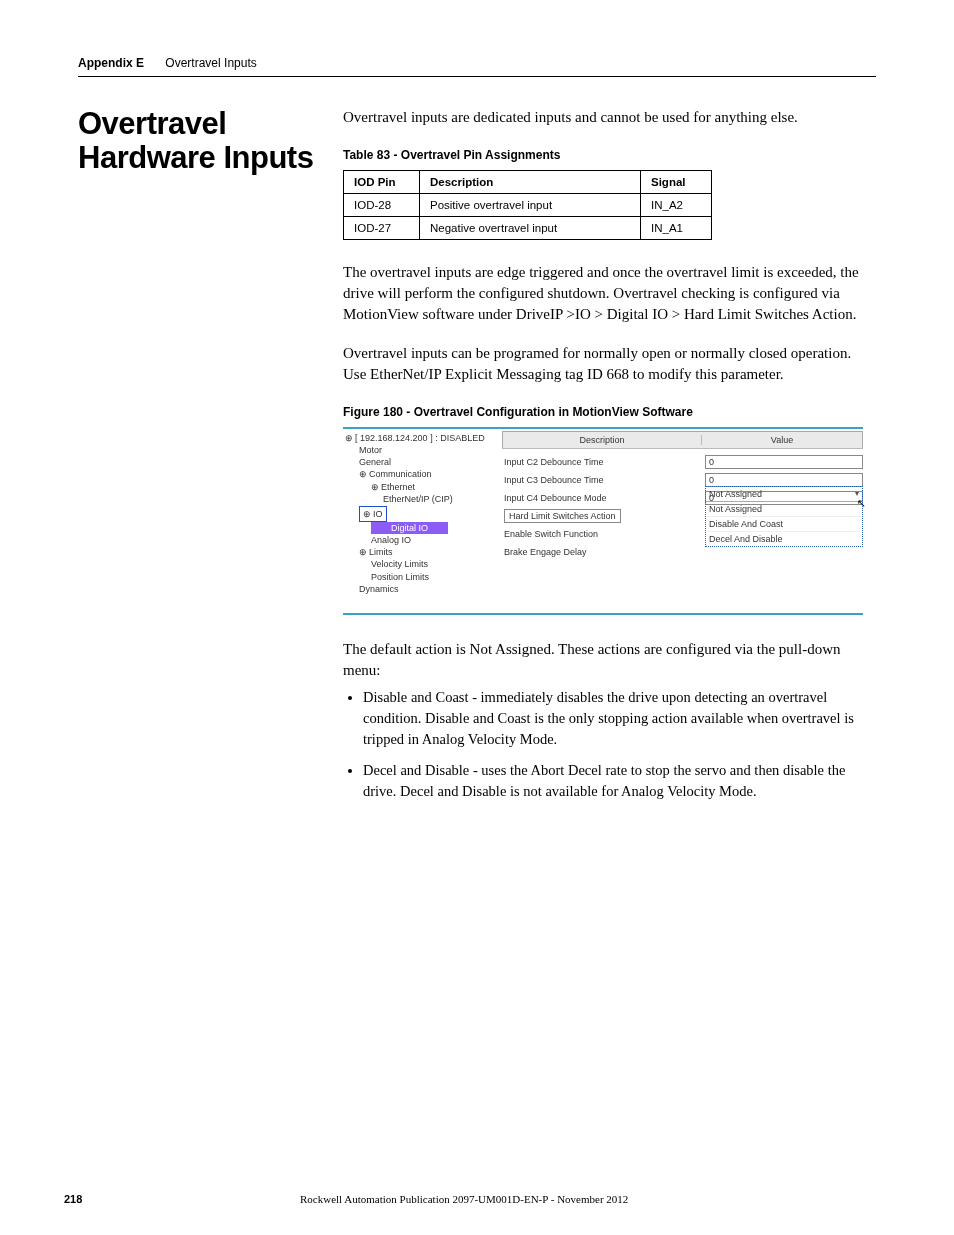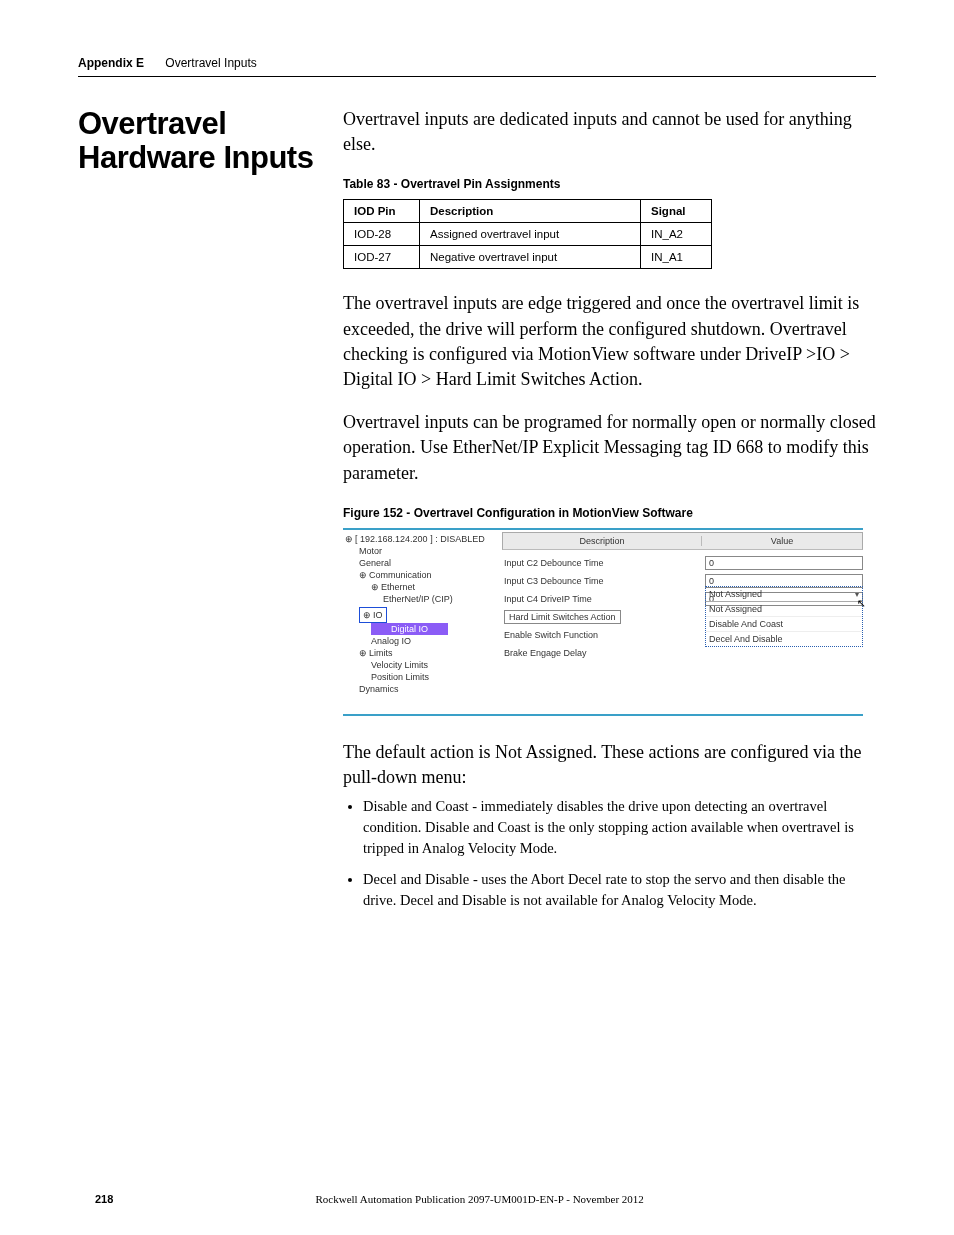--- a/index.html
+++ b/index.html
@@ -42,21 +42,21 @@
   }
   .section-title {
     font-family: Arial, Helvetica, sans-serif;
     font-weight: 900;
     font-size: 31px;
     line-height: 1.1;
     margin: 0;
     letter-spacing: -0.5px;
   }
   .body-para {
-    font-size: 18px;
+    font-size: 15px;
     line-height: 1.4;
     margin: 0 0 18px 0;
   }
   .table-caption, .figure-caption {
     font-family: Arial, Helvetica, sans-serif;
     font-weight: bold;
     font-size: 12px;
     margin: 20px 0 8px 0;
   }
   table.pin-table {
@@ -181,21 +181,21 @@
     margin: 6px 0 0 20px;
     padding: 0;
     font-size: 14.5px;
     line-height: 1.45;
   }
   ul.actions li { margin-bottom: 10px; }
 
   .footer {
     position: absolute;
     bottom: 30px;
-    left: 95px;
+    left: 64px;
     right: 78px;
     display:flex;
     font-size: 11px;
     font-family: Arial, Helvetica, sans-serif;
     justify-content: space-between;
   }
   .footer .pg { font-weight:bold; }
   .footer .pub { flex:1; text-align:center; font-family: Georgia, serif; font-size:11px; }
 </style>
 </head>
@@ -218,35 +218,35 @@
       <div class="table-caption">Table 83 - Overtravel Pin Assignments</div>
       <table class="pin-table">
         <tbody>
             <tr>
           <th class="col-iod">IOD Pin</th>
           <th class="col-desc">Description</th>
           <th class="col-sig">Signal</th>
         </tr>
         <tr>
           <td>IOD-28</td>
-          <td>Assigned overtravel input</td>
+          <td>Positive overtravel input</td>
           <td>IN_A2</td>
         </tr>
         <tr>
           <td>IOD-27</td>
           <td>Negative overtravel input</td>
           <td>IN_A1</td>
         </tr>
       </tbody>
         </table>
 
       <p class="body-para">The overtravel inputs are edge triggered and once the overtravel limit is exceeded, the drive will perform the configured shutdown. Overtravel checking is configured via MotionView software under DriveIP &gt;IO &gt; Digital IO &gt; Hard Limit Switches Action.</p>
       <p class="body-para">Overtravel inputs can be programed for normally open or normally closed operation. Use EtherNet/IP Explicit Messaging tag ID 668 to modify this parameter.</p>
 
-      <div class="figure-caption">Figure 152 - Overtravel Configuration in MotionView Software</div>
+      <div class="figure-caption">Figure 180 - Overtravel Configuration in MotionView Software</div>
 
       <div class="figure-box">
         <div class="tree-pane">
           <div class="root"><span>⊕</span> <span>[ 192.168.124.200 ]  : DISABLED</span></div>
           <div class="lvl1">Motor</div>
           <div class="lvl1">General</div>
           <div class="lvl1"><span>⊕</span> <span>Communication</span></div>
           <div class="lvl2"><span>⊕</span> <span>Ethernet</span></div>
           <div class="lvl3">EtherNet/IP (CIP)</div>
           <div class="lvl1"><span class="io-group"><span>⊕</span> <span>IO</span></span></div>
@@ -264,21 +264,21 @@
           </div>
           <div class="prop-row">
             <div class="pr-desc">Input C2 Debounce Time</div>
             <div class="pr-val">0</div>
           </div>
           <div class="prop-row">
             <div class="pr-desc">Input C3 Debounce Time</div>
             <div class="pr-val">0</div>
           </div>
           <div class="prop-row">
-            <div class="pr-desc">Input C4 DriveIP Time</div>
+            <div class="pr-desc">Input C4 Debounce Mode</div>
             <div class="pr-val">0</div>
           </div>
           <div class="prop-row highlight">
             <div class="pr-desc"><span class="pr-desc-box">Hard Limit Switches Action</span></div>
             <div style="width:158px; position:relative;">
               <div class="dropdown">
                 <div class="sel">
                   <span>Not Assigned</span>
                   <span class="arrow">▾</span>
                 </div>

